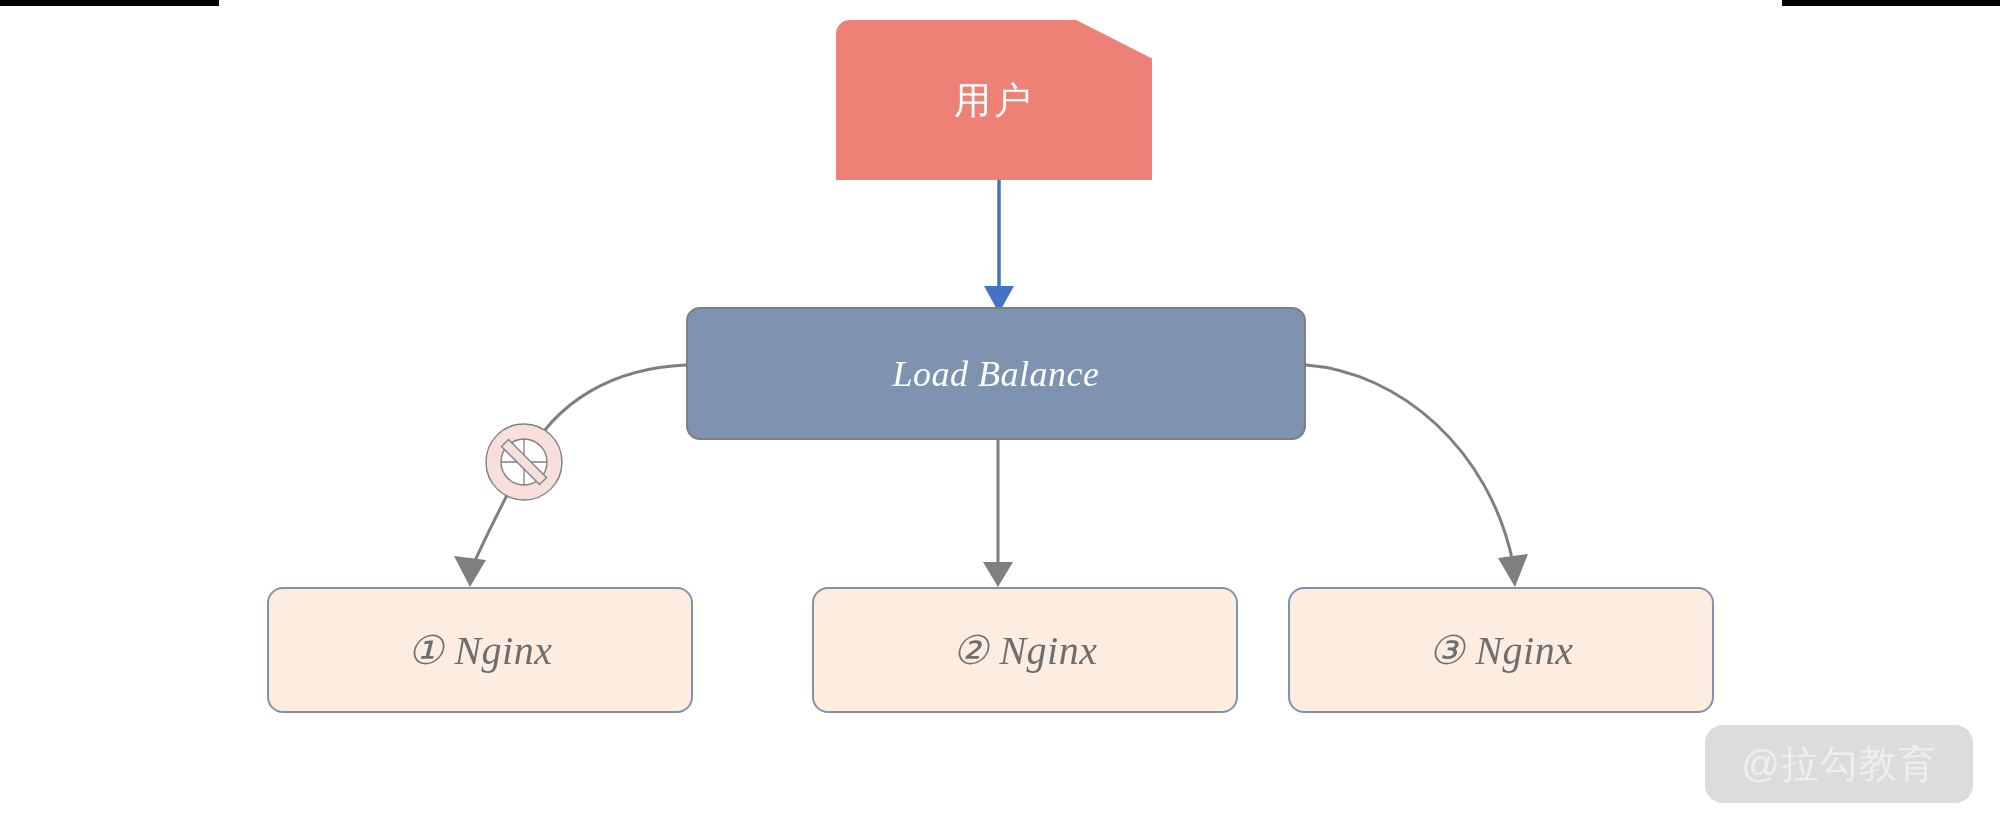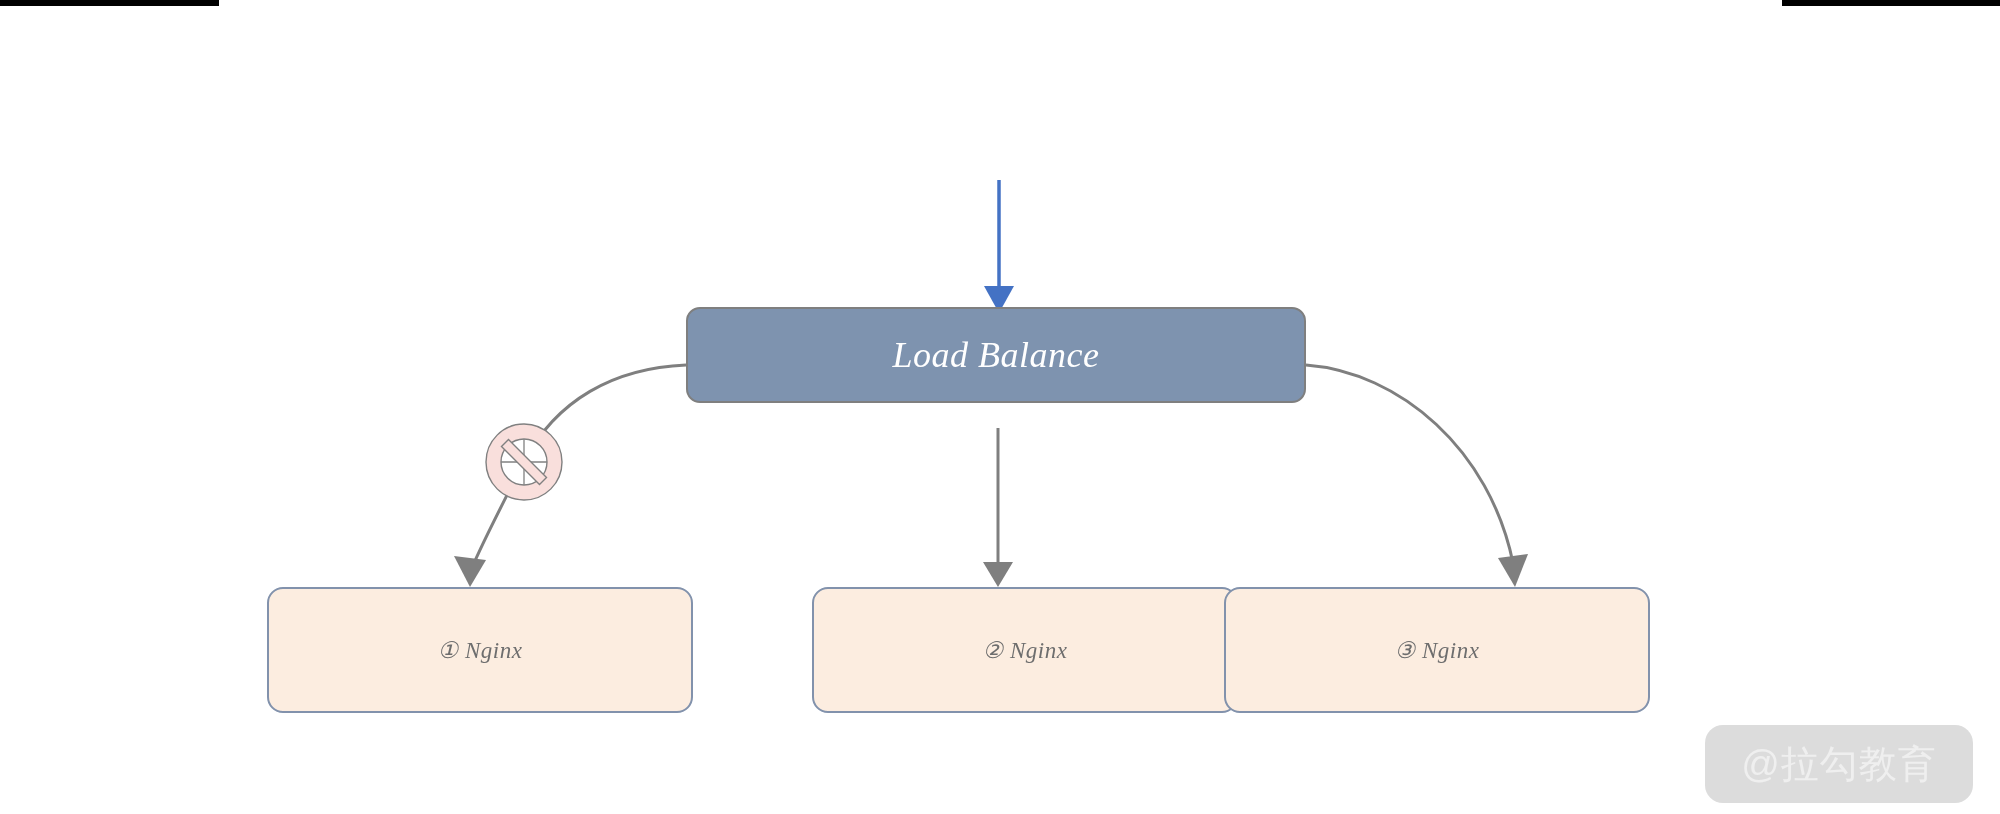--- a/index.html
+++ b/index.html
@@ -61,21 +61,21 @@
     letter-spacing: 3px;
     line-height: 1;
   }
 
   
   #node-load-balance {
     position: absolute;
     left: 686px;
     top: 307px;
     width: 620px;
-    height: 96px;
+    height: 133px;
     background: #7E93AF;
     border: 2px solid #7F7F7F;
     border-radius: 14px;
     box-sizing: border-box;
     display: flex;
     align-items: center;
     justify-content: center;
   }
   #node-load-balance .node-label {
     color: #FFFFFF;
@@ -94,28 +94,28 @@
     background: #FCEDE0;
     border: 2px solid #8292AC;
     border-radius: 16px;
     box-sizing: border-box;
     display: flex;
     align-items: center;
     justify-content: center;
   }
   .node-nginx .node-label {
     color: #6E6E6E;
-    font-size: 23px;
+    font-size: 40px;
     font-style: italic;
     font-family: "Liberation Serif", serif;
     letter-spacing: 0.5px;
   }
   #node-nginx-1 { left: 267px;  }
   #node-nginx-2 { left: 812px;  }
-  #node-nginx-3 { left: 1224px; }
+  #node-nginx-3 { left: 1288px; }
 
   
   #badge-no-entry {
     position: absolute;
     left: 484px;
     top: 422px;
     width: 80px;
     height: 80px;
   }
 
@@ -165,20 +165,23 @@
       <line x1="998" y1="428" x2="998" y2="564" stroke="#7F7F7F" stroke-width="3"></line>
       <polygon points="983,562 1013,562 998,587" fill="#7F7F7F"></polygon>
     </g>
 
     <g>
       <path d="M 1306,365 C 1400,372 1490,450 1513,563" fill="none" stroke="#7F7F7F" stroke-width="3"></path>
       <polygon points="1498,558 1528,554 1515,587" fill="#7F7F7F"></polygon>
     </g>
   </svg>
 
+  <div id="node-user">
+    <span class="node-label">用户</span>
+  </div>
 
   <div id="node-load-balance">
     <span class="node-label">Load Balance</span>
   </div>
 
   <svg id="badge-no-entry" viewBox="0 0 80 80" xmlns="http://www.w3.org/2000/svg">
     <circle cx="40" cy="40" r="38" fill="#F9DFDC" stroke="#808080" stroke-width="1.4"></circle>
     <circle cx="40" cy="40" r="23" fill="#FFFFFF" stroke="#808080" stroke-width="1.4"></circle>
     <line x1="40" y1="17" x2="40" y2="63" stroke="#808080" stroke-width="1.3"></line>
     <line x1="17" y1="40" x2="63" y2="40" stroke="#808080" stroke-width="1.3"></line>

